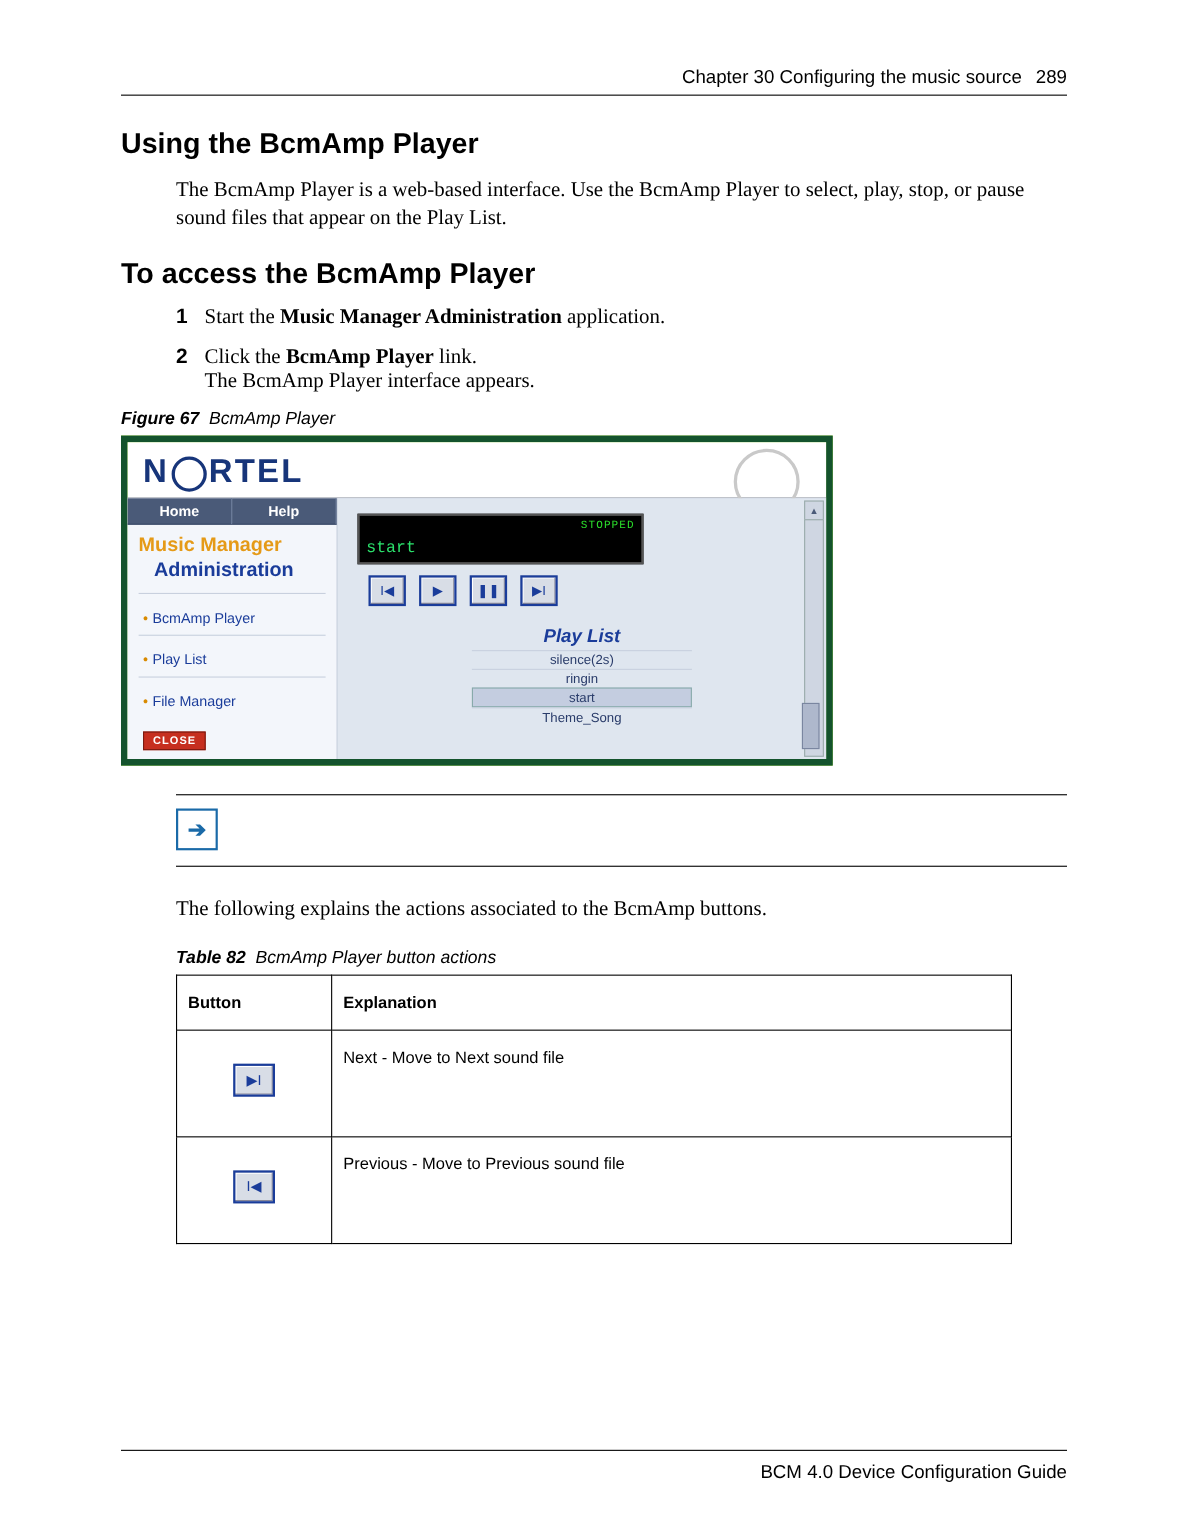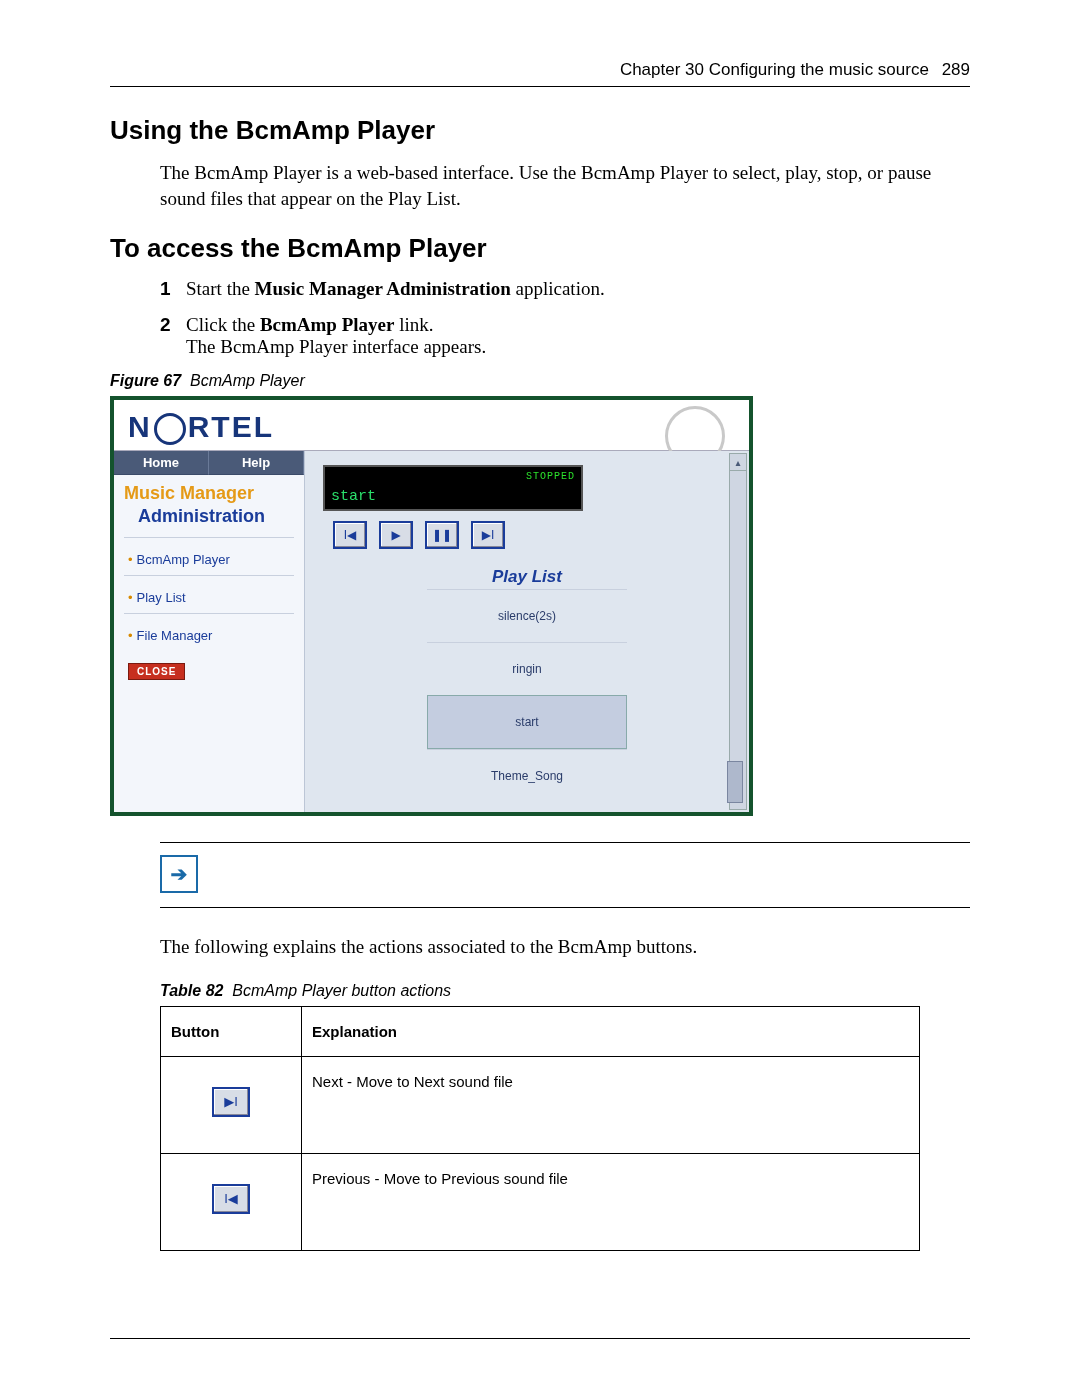--- a/index.html
+++ b/index.html
@@ -43,21 +43,21 @@
     font-family: Arial, Helvetica, sans-serif;
     font-size:16px;
     margin: 6px 0 6px 0;
     font-style: italic;
   }
   .caption b { font-weight:bold; }
 
   
   .shot {
     width: 635px;
-    border: 4px solid #14532d;
+    border: 6px solid #14532d;
     background: #84cc16;
     margin: 2px 0 26px 0;
     font-family: Arial, Helvetica, sans-serif;
   }
   .shot-top {
     background: #fff;
     padding: 10px 14px 6px 14px;
     position: relative;
   }
   .logo { display:flex; align-items:center; font-weight:bold; letter-spacing:2px; color:#17357a; font-size:30px; font-family: Arial, sans-serif; }
@@ -107,21 +107,21 @@
   .lcd-track { font-size:15px; color:#2be06b; margin-top:6px; }
   .controls { display:flex; gap:12px; margin:10px 0 0 18px; }
   .ctrl-btn {
     width:30px; height:24px; background:#d8dde6; border:2px solid #1a3c9a;
     display:flex; align-items:center; justify-content:center; color:#1a3c9a;
     box-shadow: inset -1px -1px 0 #889, inset 1px 1px 0 #fff;
     font-size:12px;
   }
   .playlist-title { text-align:center; color:#1a3c9a; font-style:italic; font-weight:bold; font-size:17px; margin:18px 0 2px 0; }
   .playlist { width:200px; margin:0 auto; text-align:center; font-size:12px; color:#2a3c6a; }
-  .playlist div { border-top:1px solid #c8d0de; padding:19px 0; }
+  .playlist div { border-top:1px solid #c8d0de; padding:1px 0; }
   .playlist div.sel { background:#c4cde0; border:1px solid #8aa; }
 
   
   .note-wrap {
     border-top:1px solid #000; border-bottom:1px solid #000;
     margin:0 0 26px 50px; padding:10px 0 14px 0;
     display:flex; align-items:flex-start; gap:18px;
     font-family: Arial, Helvetica, sans-serif; font-size:16px;
   }
   .note-icon {
@@ -270,15 +270,16 @@
       <td class="btn-icon-cell">
         <div class="tbtn">I◀</div>
       </td>
       <td>Previous - Move to Previous sound file</td>
     </tr>
   </tbody>
     </table>
 
   <div class="footer">
     <hr>
+    <div class="footer-text">BCM 4.0 Device Configuration Guide</div>
   </div>
 
 </div>
 
 </body></html>

